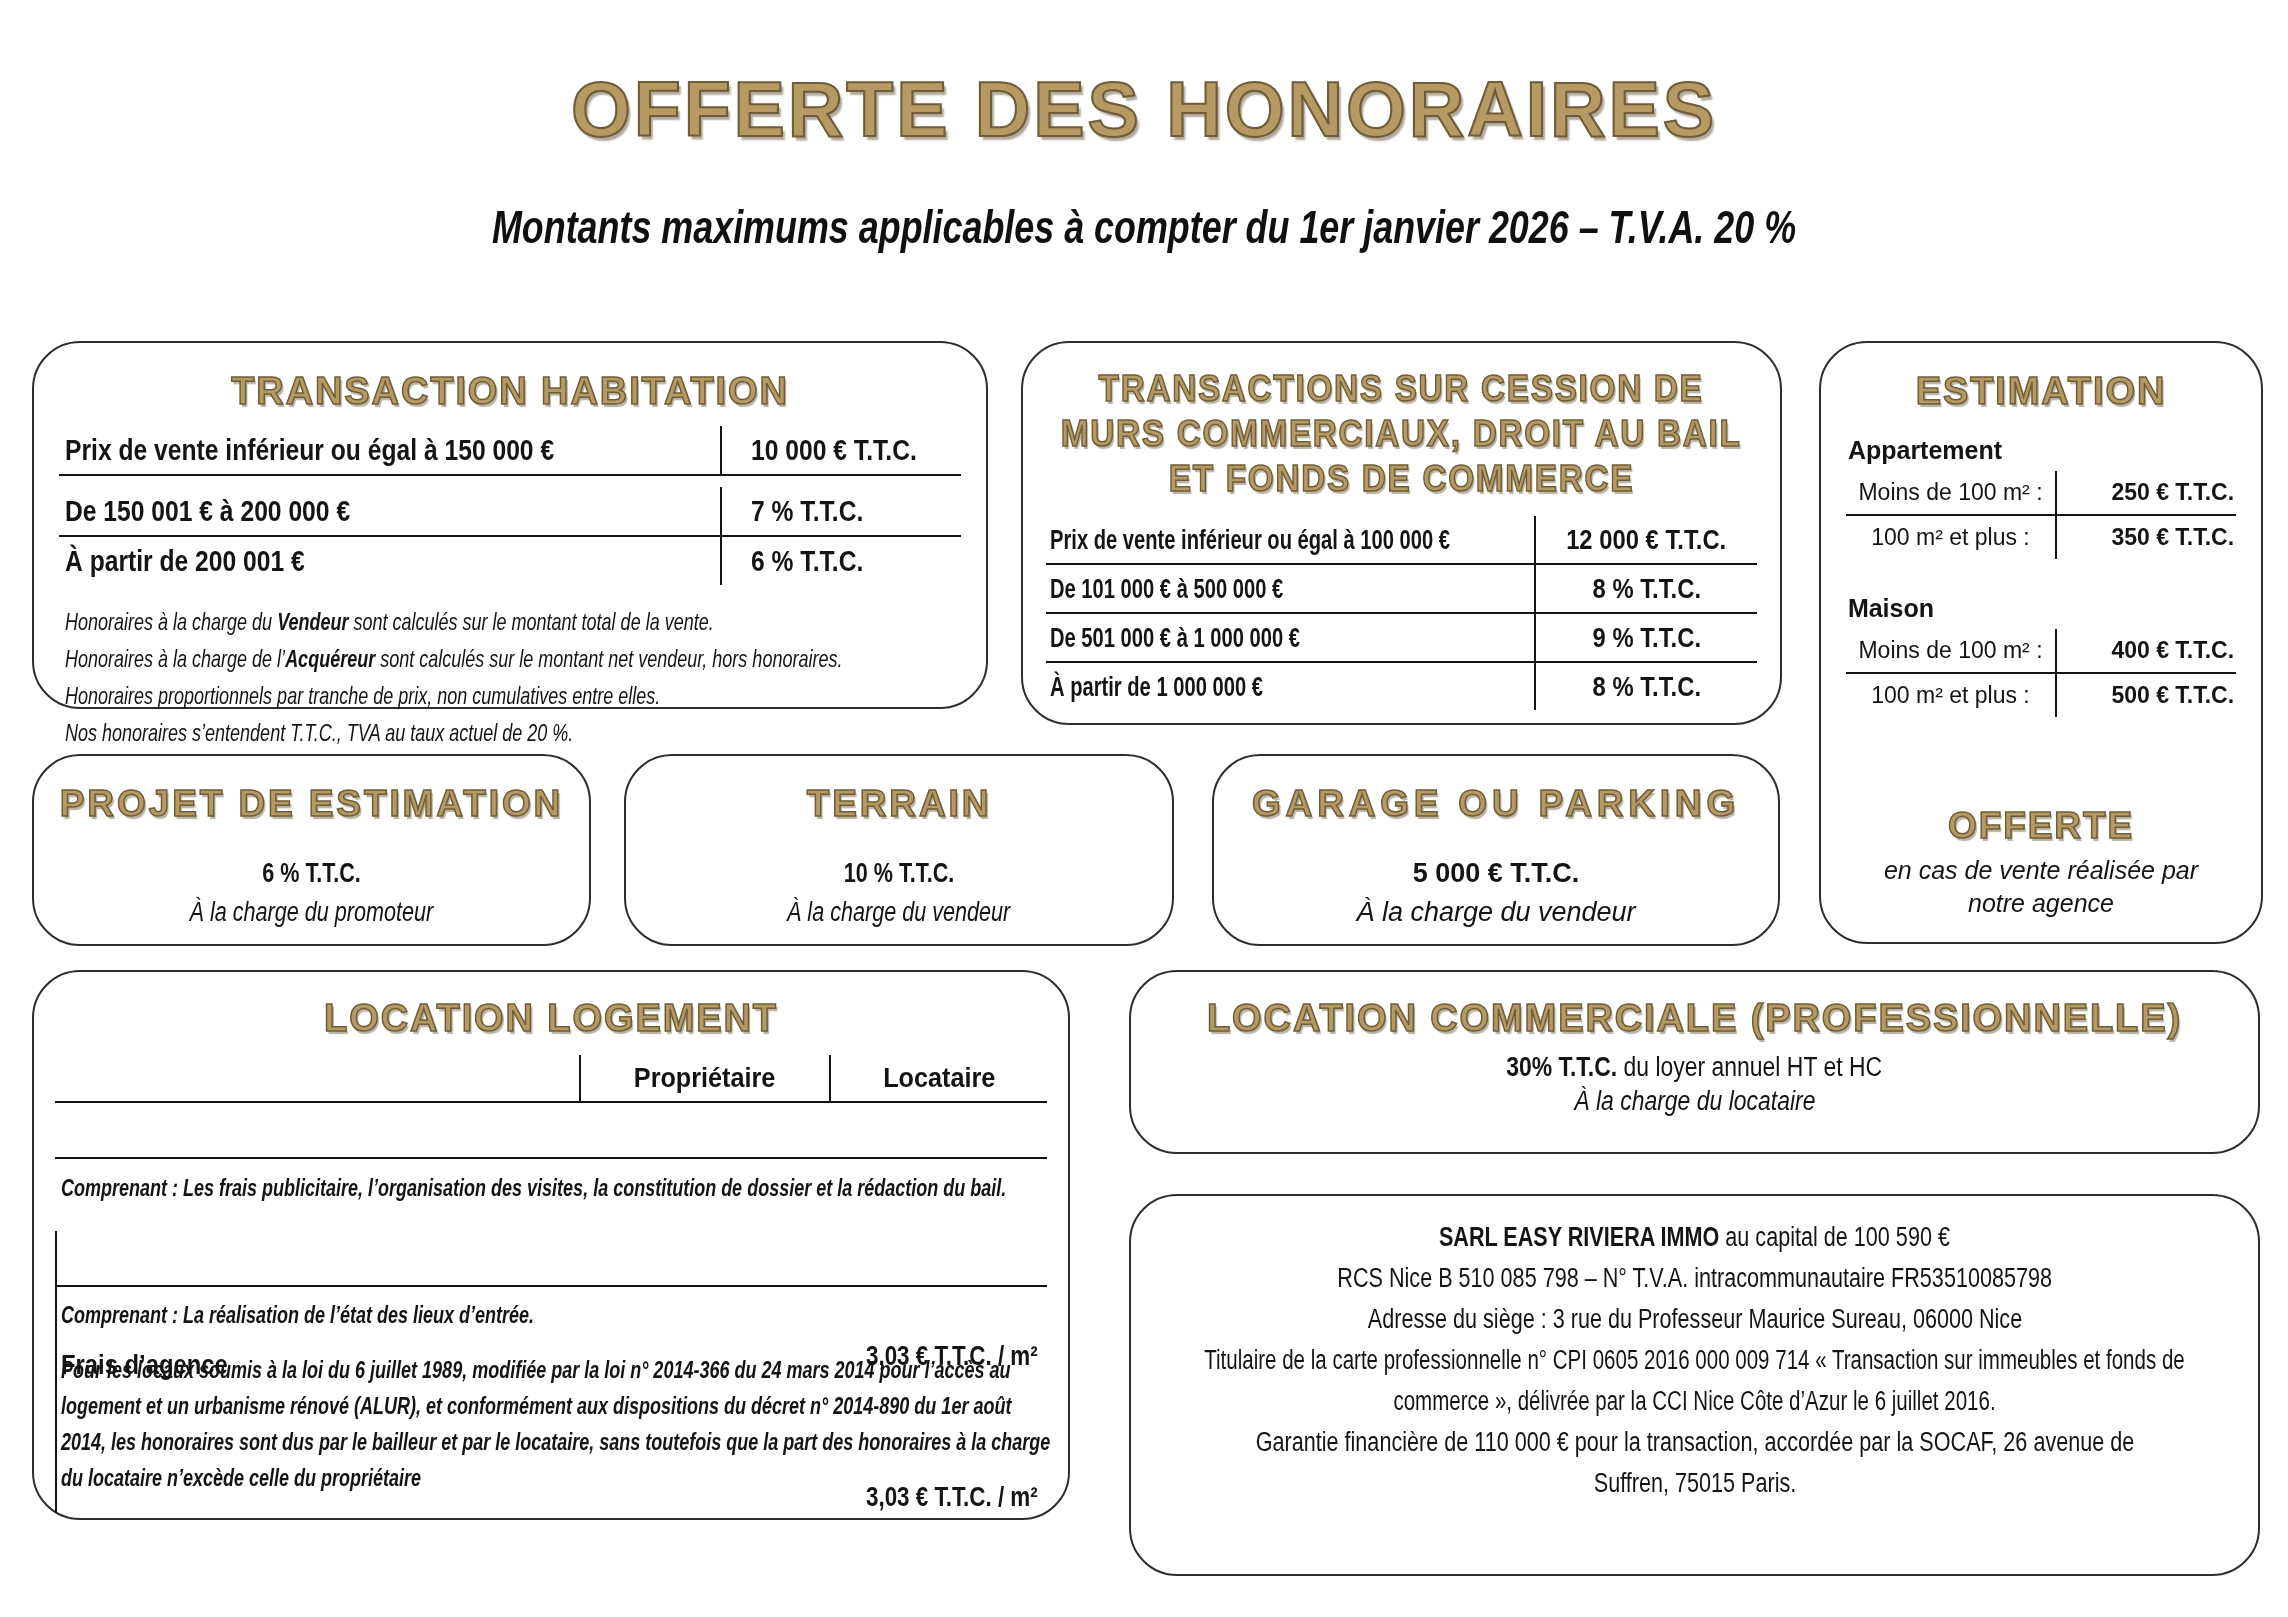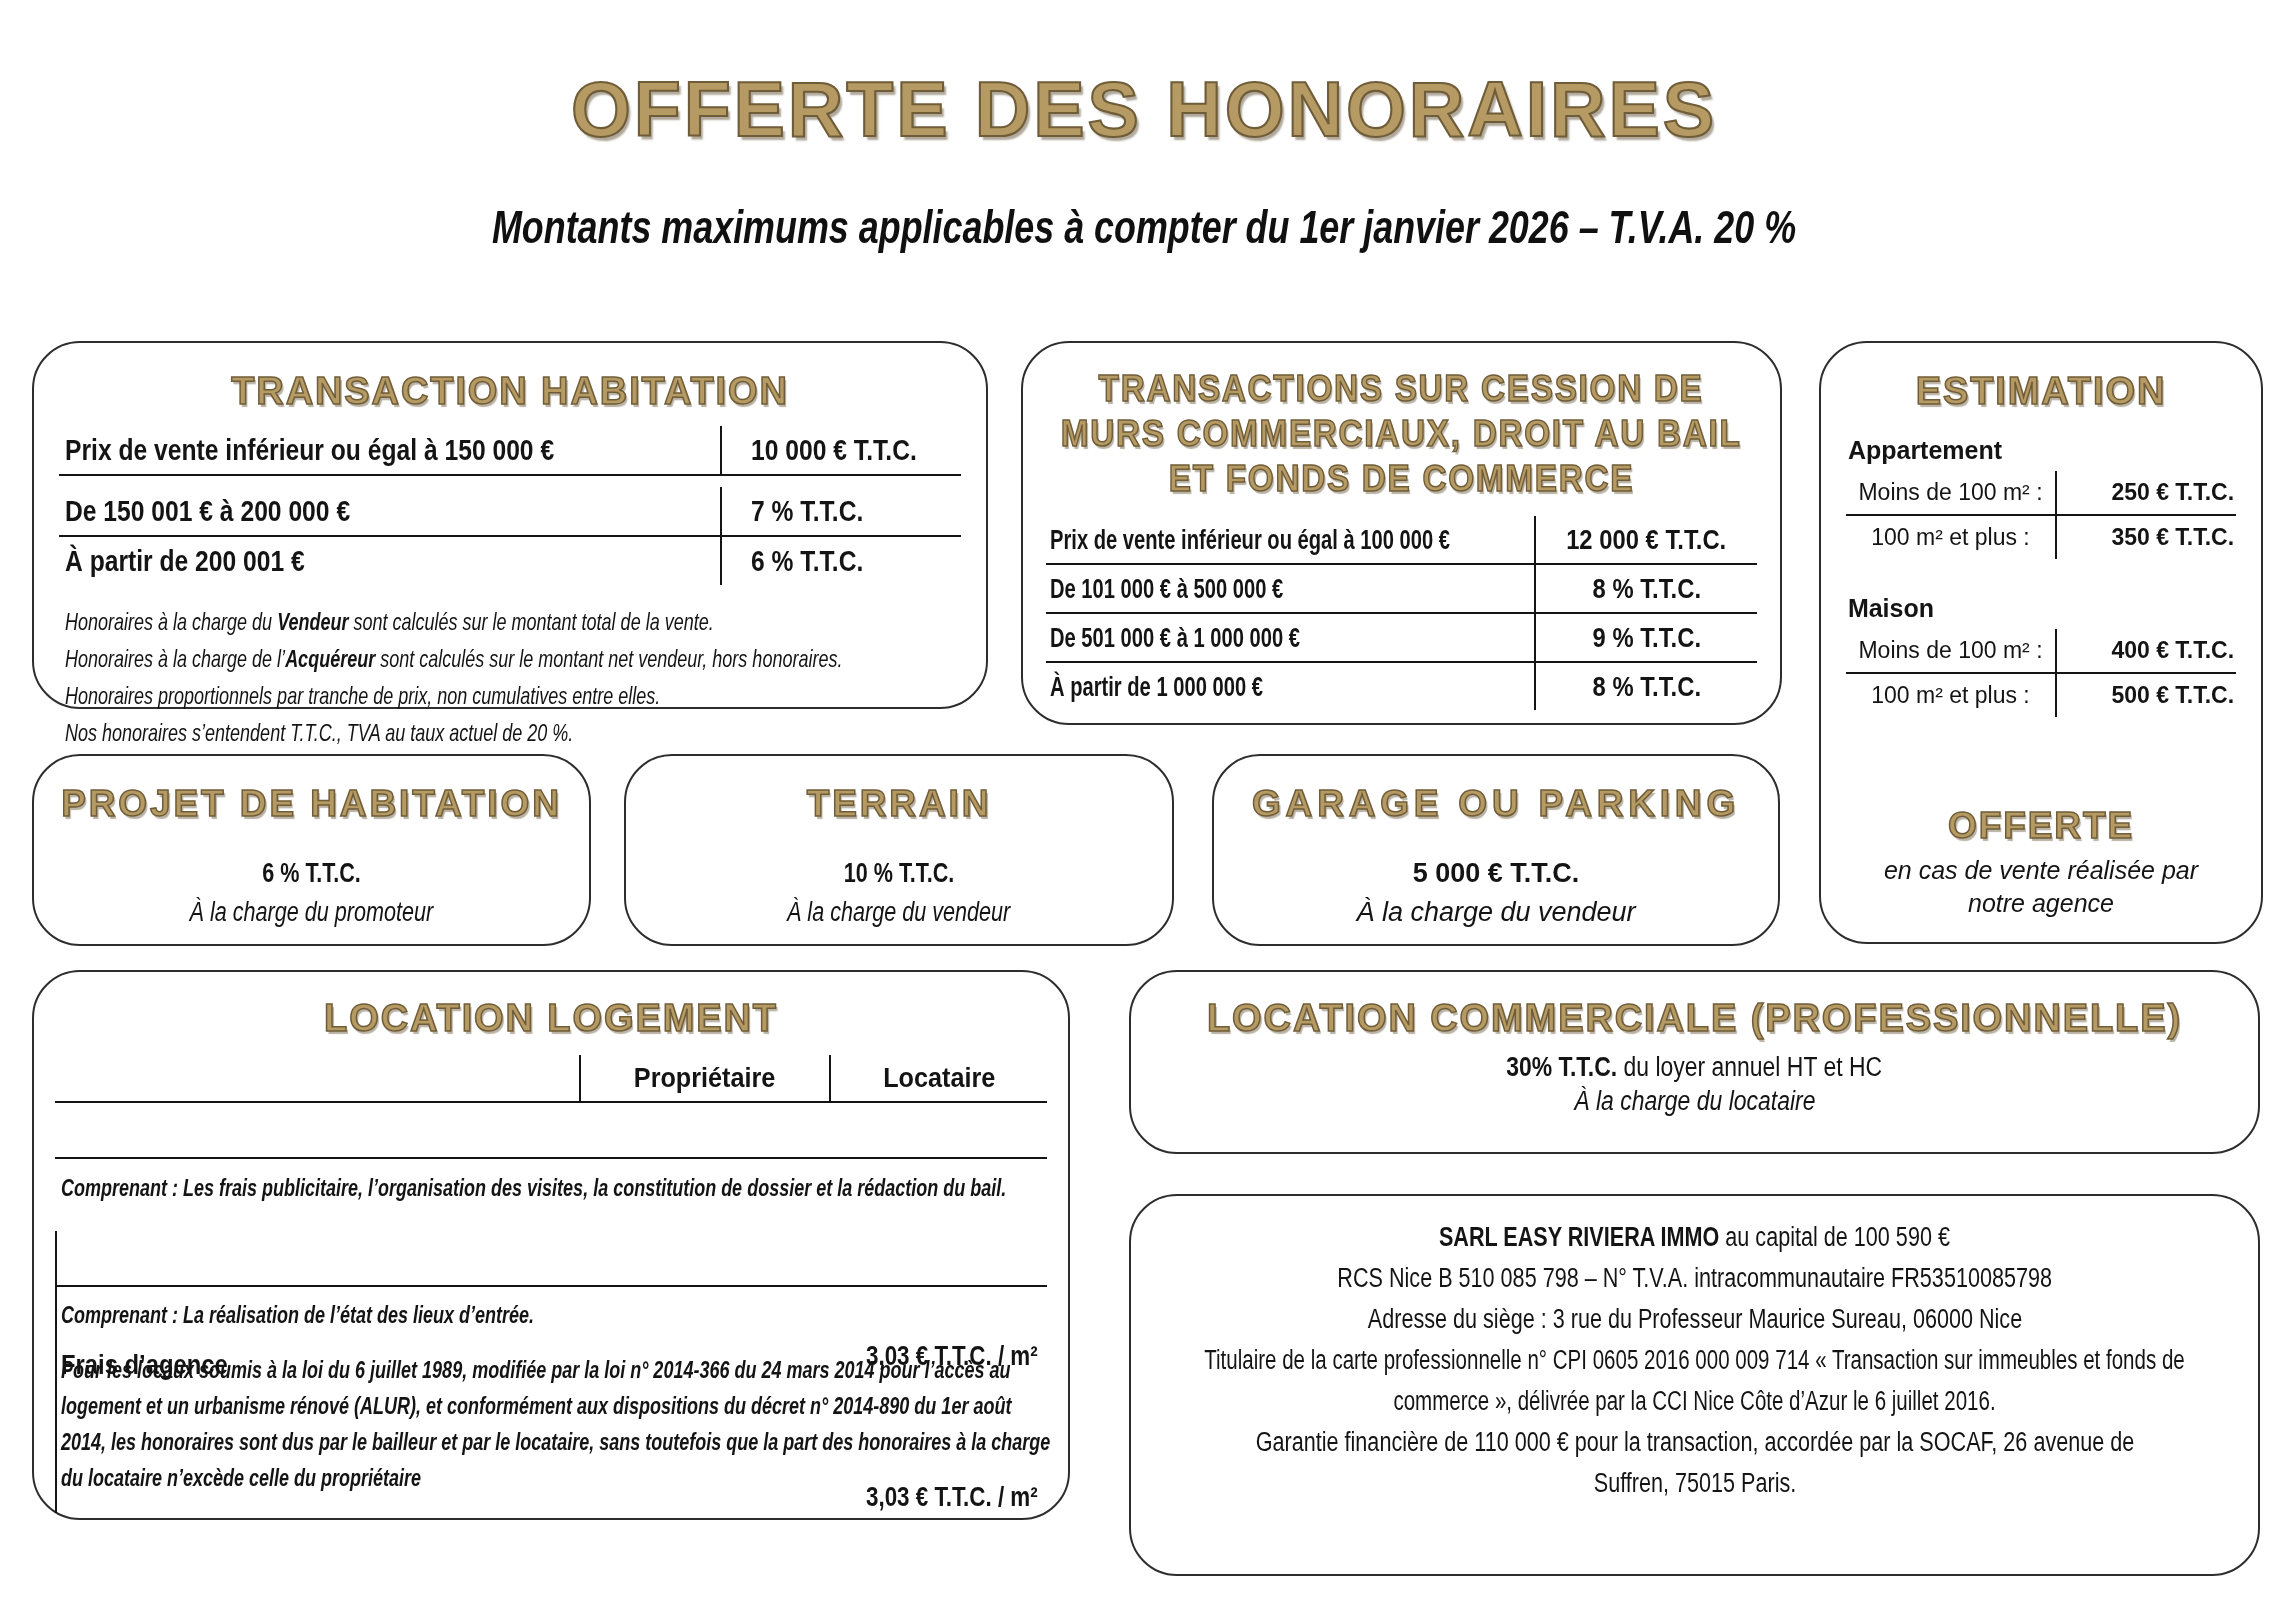--- a/index.html
+++ b/index.html
@@ -234,21 +234,21 @@
             <span>500 € T.T.C.</span>
           </div>
       </div>
     </div>
   </div>
   <h3 class="gold">OFFERTE</h3>
   <div class="off">en cas de vente réalisée par notre agence</div>
 </section>
 
 <section class="box feebox" id="box-pr">
-  <h2 class="gold">PROJET DE HABITATION</h2>
+  <h2 class="gold">PROJET DE ESTIMATION</h2>
   <div class="fv"><span class="sq o-c nw" style="--sx:.8">6 % T.T.C.</span></div>
   <div class="fc"><span class="sq o-c nw" style="--sx:.8">À la charge du promoteur</span></div>
 </section>
 
 <section class="box feebox" id="box-te">
   <h2 class="gold">TERRAIN</h2>
   <div class="fv"><span class="sq o-c nw" style="--sx:.8">10 % T.T.C.</span></div>
   <div class="fc"><span class="sq o-c nw" style="--sx:.8">À la charge du vendeur</span></div>
 </section>
 

